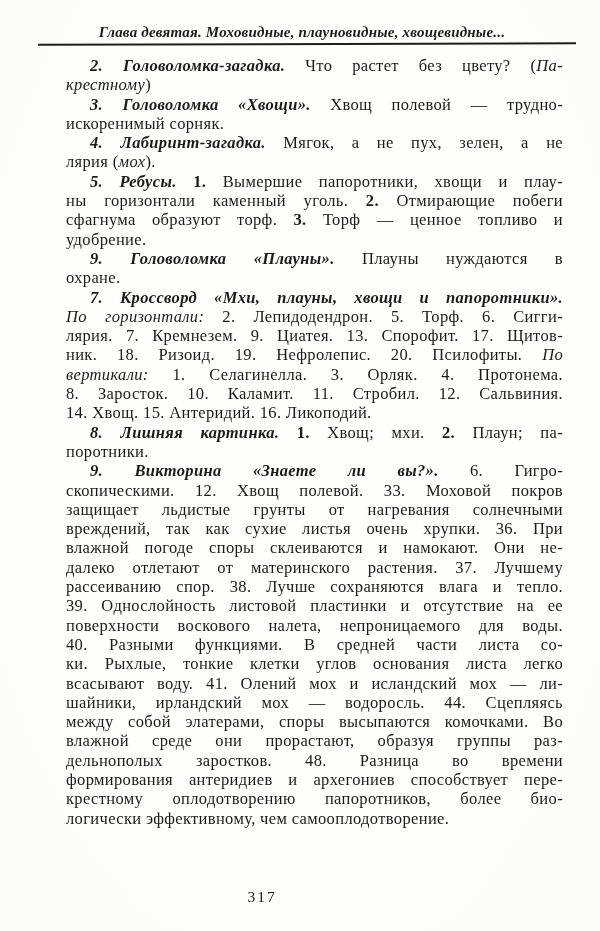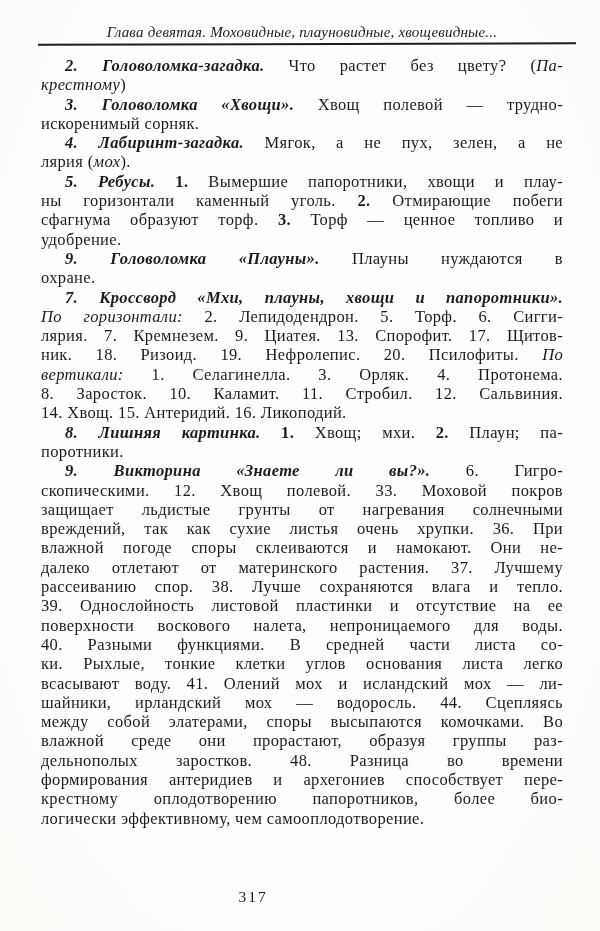--- a/index.html
+++ b/index.html
@@ -20,21 +20,21 @@
     background: radial-gradient(ellipse at 50% 45%, #fefefd 60%, #fbfbf8 100%);
     color: #1b1b1b;
   }
   .running-header {
     position: absolute;
     top: 24px;
     left: 40px;
     width: 524px;
     text-align: center;
     font-size: 15px;
-    font-weight: 400;
+    font-weight: 700;
     font-style: italic;
     letter-spacing: 0.2px;
     white-space: nowrap;
   }
   .header-rule {
     position: absolute;
     top: 43px;
     left: 38px;
     width: 538px;
     height: 0;
@@ -52,35 +52,36 @@
   }
   .line {
     height: 19.3px;
     line-height: 19.3px;
     font-size: 16.5px;
     letter-spacing: 0.35px;
     text-align: justify;
     text-align-last: justify;
     overflow: hidden;
     white-space: normal;
+    margin-left: 25px;
   }
   .line.indent {
     text-indent: 24px;
   }
   .line.last {
     text-align-last: left;
   }
   .r-n { font-weight: 400; font-style: normal; }
   .r-b { font-weight: 700; font-style: normal; }
   .r-i { font-weight: 400; font-style: italic; }
   .r-bi { font-weight: 700; font-style: italic; }
   .page-number {
     position: absolute;
     top: 888px;
-    left: 7px;
+    left: 16px;
     width: 492px;
     text-align: center;
     font-size: 15.5px;
     letter-spacing: 2px;
   }
 </style>
 </head>
 <body>
 
 <div class="page">

